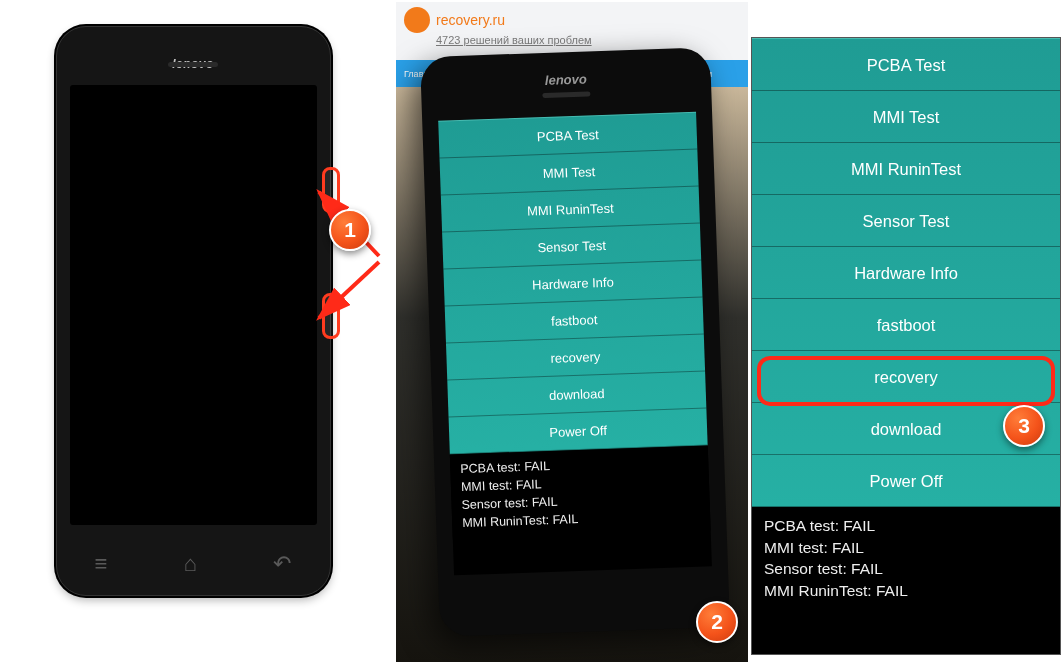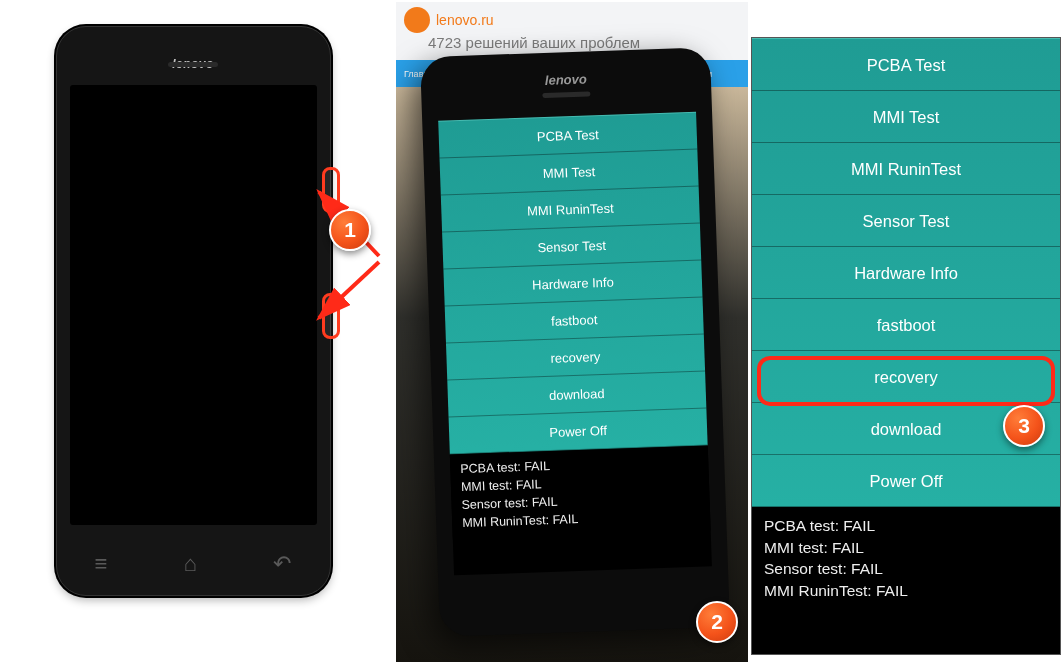--- a/index.html
+++ b/index.html
@@ -113,21 +113,21 @@
   .panel2 .browser-bg .logo-row{
     height: 36px; display:flex; align-items:center; padding:4px 8px;
   }
   .panel2 .browser-bg .logo-dot{
     width:26px;height:26px;border-radius:50%;background:#f27a1a;margin-right:6px;
   }
   .panel2 .browser-bg .logo-text{
     color:#f27a1a;font-size:14px;
   }
   .panel2 .browser-bg .sub{
-    font-size:15px;color:#7c7c7c;margin-left:32px;margin-top:-4px;
+    font-size:11px;color:#7c7c7c;margin-left:40px;margin-top:-4px;text-decoration:underline;
   }
   .panel2 .browser-bg .menubar{
     position:absolute;top:58px;left:0;right:0;height:28px;background:#2aa0e8;
     display:flex;gap:12px;align-items:center;padding:0 8px;color:#fff;font-size:9px;
   }
   .panel2 .desk{
     position:absolute;top:85px;left:0;right:0;bottom:0;
     background: linear-gradient(180deg,#c9b79a 0%, #30302c 40%, #16140f 100%);
   }
   .panel2 .phone2 {
@@ -225,21 +225,21 @@
       </defs>
       <line x1="78" y1="100" x2="18" y2="36" stroke="#ff2a18" stroke-width="4" marker-end="url(#ah)"></line>
       <line x1="78" y1="106" x2="18" y2="162" stroke="#ff2a18" stroke-width="4" marker-end="url(#ah)"></line>
     </svg>
   </div>
 
   <div class="panel2">
     <div class="browser-bg">
       <div class="logo-row">
         <div class="logo-dot"></div>
-        <div class="logo-text">lenovo.ru</div>
+        <div class="logo-text">recovery.ru</div>
       </div>
       <div class="sub">4723 решений ваших проблем</div>
       <div class="menubar">
         <span>Главная</span>
         <span>Все о Windows</span>
         <span>Работа в программах</span>
         <span>Интернет</span>
         <span>Соцсети</span>
       </div>
     </div>

